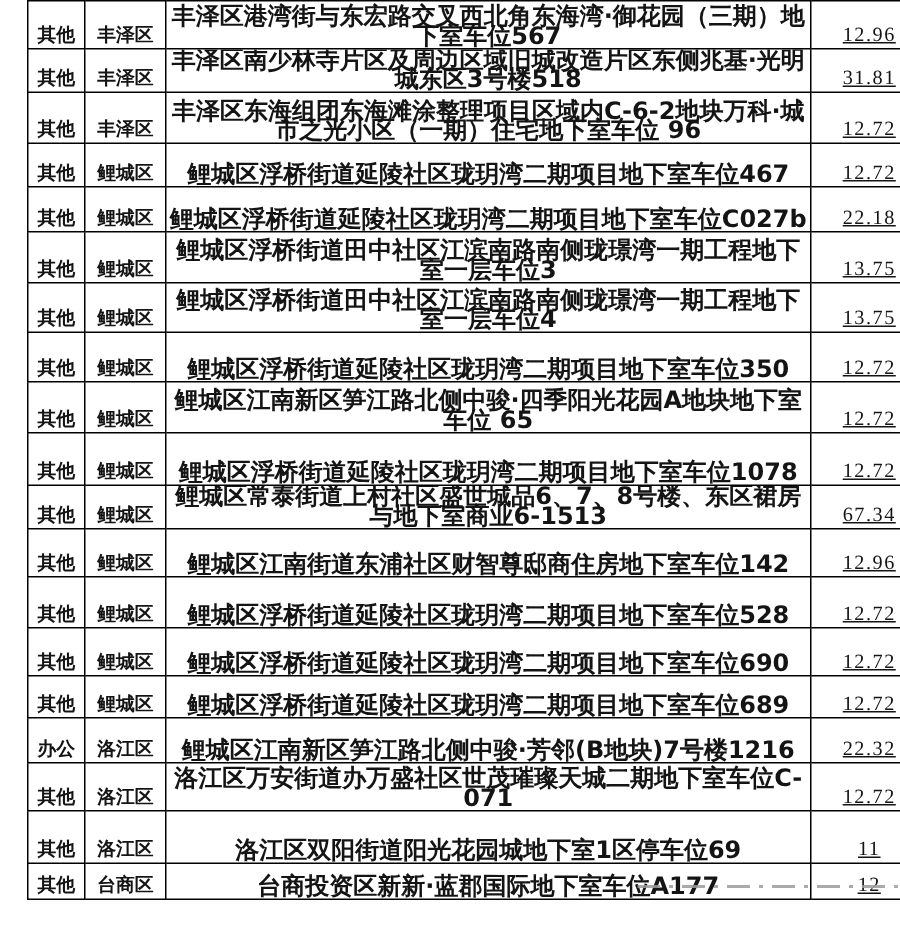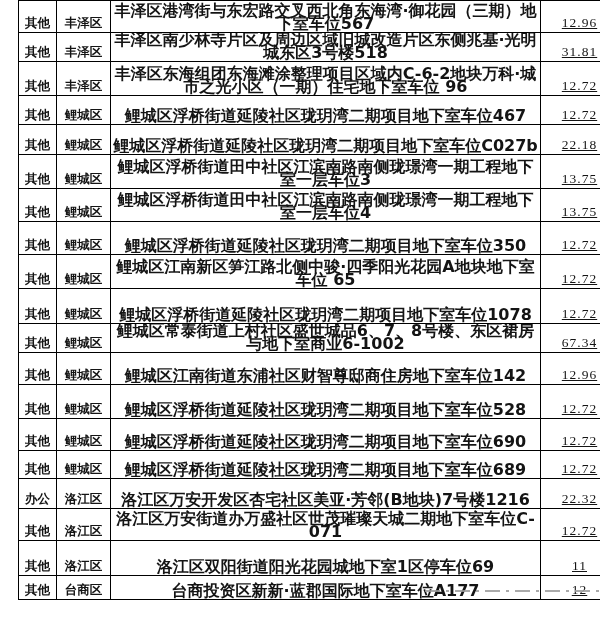--- a/index.html
+++ b/index.html
@@ -120,21 +120,21 @@
         </tr>
         <tr style="height: 35px;">
           <td class="cat">其他</td>
           <td class="dist">鲤城区</td>
           <td class="addr">鲤城区浮桥街道延陵社区珑玥湾二期项目地下室车位1078</td>
           <td class="val">12.72</td>
         </tr>
         <tr style="height: 25px;">
           <td class="cat">其他</td>
           <td class="dist">鲤城区</td>
-          <td class="addr">鲤城区常泰街道上村社区盛世城品6、7、8号楼、东区裙房与地下室商业6-1002</td>
+          <td class="addr">鲤城区常泰街道上村社区盛世城品6、7、8号楼、东区裙房与地下室商业6-1513</td>
           <td class="val">67.34</td>
         </tr>
         <tr style="height: 32px;">
           <td class="cat">其他</td>
           <td class="dist">鲤城区</td>
           <td class="addr">鲤城区江南街道东浦社区财智尊邸商住房地下室车位142</td>
           <td class="val">12.96</td>
         </tr>
         <tr style="height: 34px;">
           <td class="cat">其他</td>
@@ -150,21 +150,21 @@
         </tr>
         <tr style="height: 28px;">
           <td class="cat">其他</td>
           <td class="dist">鲤城区</td>
           <td class="addr">鲤城区浮桥街道延陵社区珑玥湾二期项目地下室车位689</td>
           <td class="val">12.72</td>
         </tr>
         <tr style="height: 30px;">
           <td class="cat">办公</td>
           <td class="dist">洛江区</td>
-          <td class="addr">洛江区万安开发区杏宅社区美亚·芳邻(B地块)7号楼1216</td>
+          <td class="addr">鲤城区江南新区笋江路北侧中骏·芳邻(B地块)7号楼1216</td>
           <td class="val">22.32</td>
         </tr>
         <tr style="height: 32px;">
           <td class="cat">其他</td>
           <td class="dist">洛江区</td>
           <td class="addr">洛江区万安街道办万盛社区世茂璀璨天城二期地下室车位C-071</td>
           <td class="val">12.72</td>
         </tr>
         <tr style="height: 35px;">
           <td class="cat">其他</td>

